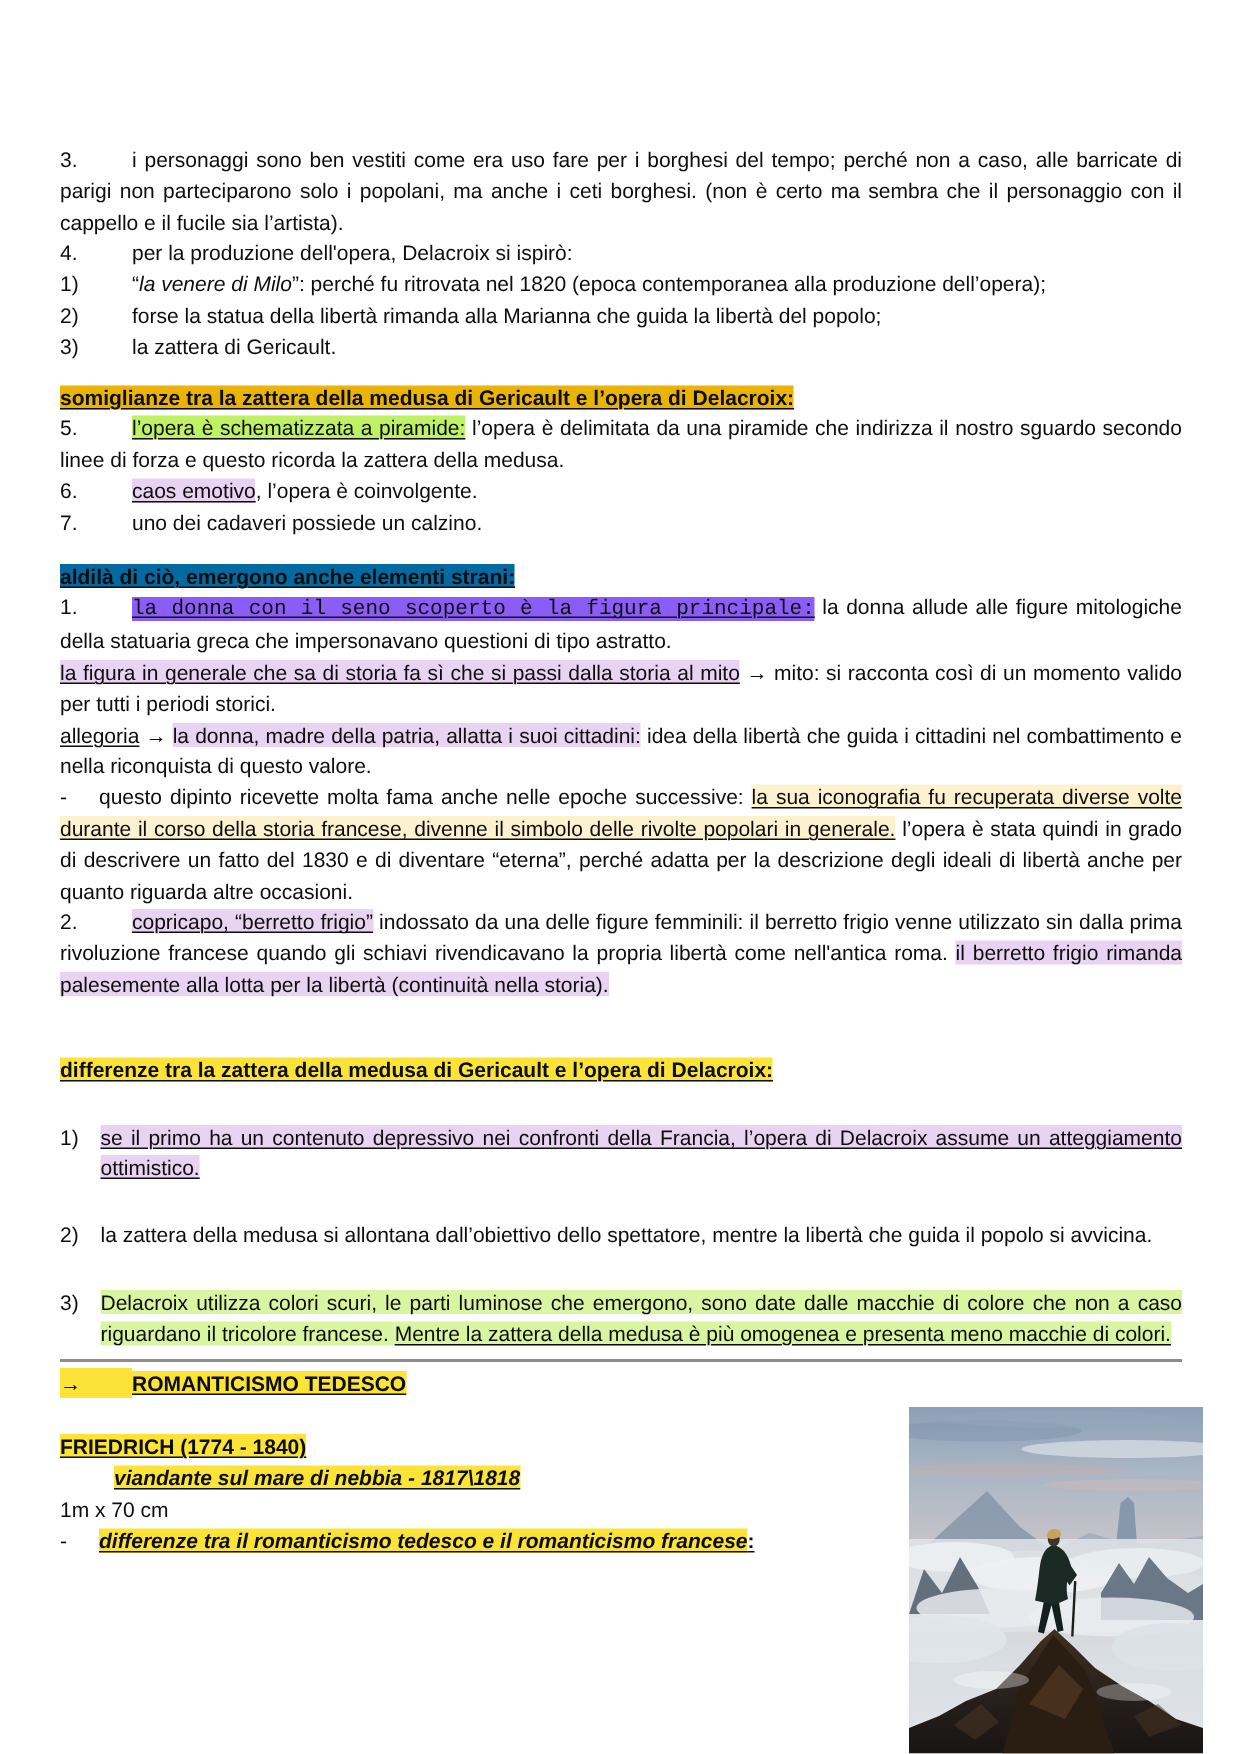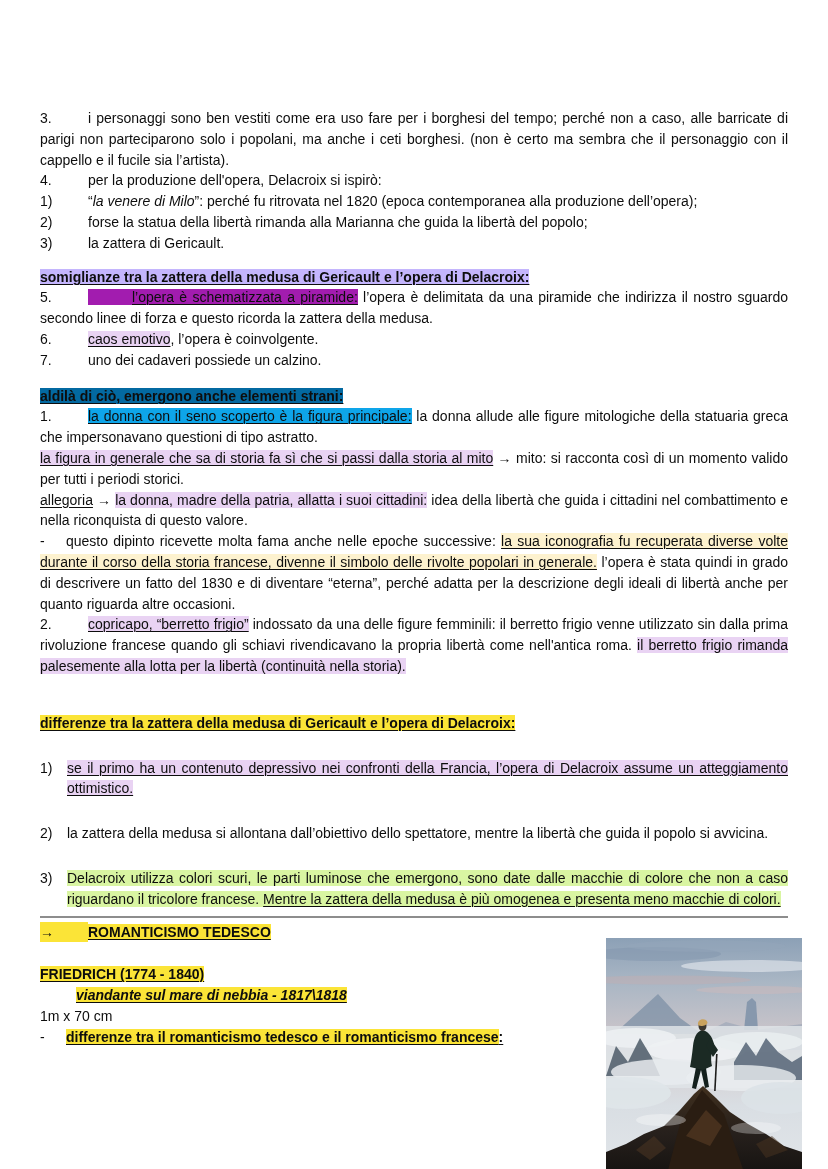--- a/index.html
+++ b/index.html
@@ -1,20 +1,20 @@
 <!DOCTYPE html>
 <html><head>
 <meta charset="utf-8">
 <style>
   html,body{margin:0;padding:0;}
   body{
     width:828px;height:1169px;background:#ffffff;overflow:hidden;position:relative;
     font-family:"Liberation Sans","DejaVu Sans",sans-serif;color:#0d0d0d;
   }
-  #doc-body{position:absolute;left:40px;top:108px;width:748px;font-size:14px;line-height:20.8px;}
+  #doc-body{position:absolute;left:40px;top:96px;width:748px;font-size:14px;line-height:20.8px;}
   .para{margin:0;text-align:left;}
   .para.j{text-align:justify;text-align-last:left;}
   .marker{display:inline-block;white-space:pre;}
   .hang{padding-left:27px;text-indent:-27px;margin-top:24px;}
   .hang .marker{text-indent:0;}
   .b{font-weight:bold;}
   .i{font-style:italic;}
   .u{text-decoration:underline;text-underline-offset:2px;text-decoration-thickness:1px;}
   .spacer{width:100%;}
   .hrline{border:0;border-top:2px solid #8d8d8d;margin:0;width:748px;}
@@ -26,46 +26,46 @@
 </head>
 <body>
 
 <div id="doc-body">
     <div class="para j"><span class="marker" style="width: 48px;">3.</span><span>i personaggi sono ben vestiti come era uso fare per i borghesi del tempo; perché non a caso, alle barricate di parigi non parteciparono solo i popolani, ma anche i ceti borghesi. (non è certo ma sembra che il personaggio con il cappello e il fucile sia l’artista).</span></div>
     <div class="para"><span class="marker" style="width: 48px;">4.</span><span>per la produzione dell'opera, Delacroix si ispirò:</span></div>
     <div class="para"><span class="marker" style="width: 48px;">1)</span><span>“</span><span class="i">la venere di Milo</span><span>”: perché fu ritrovata nel 1820 (epoca contemporanea alla produzione dell’opera);</span></div>
     <div class="para"><span class="marker" style="width: 48px;">2)</span><span>forse la statua della libertà rimanda alla Marianna che guida la libertà del popolo;</span></div>
     <div class="para"><span class="marker" style="width: 48px;">3)</span><span>la zattera di Gericault.</span></div>
     <div class="spacer" style="height: 13px;"></div>
-    <div class="para"><span class="b u" style="background: #c4b5fd;">somiglianze tra la zattera della medusa di Gericault e l’opera di Delacroix:</span></div>
-    <div class="para j"><span class="marker" style="width: 48px;">5.</span><span class="u" style="background: #a21caf; padding-left: 44px;">l’opera è schematizzata a piramide:</span><span> l’opera è delimitata da una piramide che indirizza il nostro sguardo secondo linee di forza e questo ricorda la zattera della medusa.</span></div>
+    <div class="para"><span class="b u" style="background: #eab308;">somiglianze tra la zattera della medusa di Gericault e l’opera di Delacroix:</span></div>
+    <div class="para j"><span class="marker" style="width: 48px;">5.</span><span class="u" style="background: #bef264;">l’opera è schematizzata a piramide:</span><span> l’opera è delimitata da una piramide che indirizza il nostro sguardo secondo linee di forza e questo ricorda la zattera della medusa.</span></div>
     <div class="para"><span class="marker" style="width: 48px;">6.</span><span class="u" style="background: rgb(233, 211, 243);">caos emotivo</span><span>, l’opera è coinvolgente.</span></div>
     <div class="para"><span class="marker" style="width: 48px;">7.</span><span>uno dei cadaveri possiede un calzino.</span></div>
     <div class="spacer" style="height: 15px;"></div>
     <div class="para"><span class="b u" style="background: #0369a1;">aldilà di ciò, emergono anche elementi strani:</span></div>
-    <div class="para j"><span class="marker" style="width: 48px;">1.</span><span class="u" style="background: #0ea5e9;">la donna con il seno scoperto è la figura principale:</span><span> la donna allude alle figure mitologiche della statuaria greca che impersonavano questioni di tipo astratto.</span></div>
+    <div class="para j"><span class="marker" style="width: 48px;">1.</span><span class="u" style="background: #8b5cf6; font-family: Liberation Mono, monospace;">la donna con il seno scoperto è la figura principale:</span><span> la donna allude alle figure mitologiche della statuaria greca che impersonavano questioni di tipo astratto.</span></div>
     <div class="para j"><span class="u" style="background: rgb(233, 211, 243);">la figura in generale che sa di storia fa sì che si passi dalla storia al mito</span><span> → mito: si racconta così di un momento valido per tutti i periodi storici.</span></div>
     <div class="para j"><span class="u">allegoria</span><span> → </span><span style="background: rgb(233, 211, 243);">la donna, madre della patria, allatta i suoi cittadini:</span><span> idea della libertà che guida i cittadini nel combattimento e nella riconquista di questo valore.</span></div>
     <div class="para j"><span class="marker" style="width: 26px;">-</span><span>questo dipinto ricevette molta fama anche nelle epoche successive: </span><span class="u" style="background: rgb(253, 242, 207);">la sua iconografia fu recuperata diverse volte durante il corso della storia francese, divenne il simbolo delle rivolte popolari in generale.</span><span> l’opera è stata quindi in grado di descrivere un fatto del 1830 e di diventare “eterna”, perché adatta per la descrizione degli ideali di libertà anche per quanto riguarda altre occasioni.</span></div>
     <div class="para j"><span class="marker" style="width: 48px;">2.</span><span class="u" style="background: rgb(233, 211, 243);">copricapo, “berretto frigio”</span><span> indossato da una delle figure femminili: il berretto frigio venne utilizzato sin dalla prima rivoluzione francese quando gli schiavi rivendicavano la propria libertà come nell'antica roma. </span><span style="background: rgb(233, 211, 243);">il berretto frigio rimanda palesemente alla lotta per la libertà (continuità nella storia).</span></div>
     <div class="spacer" style="height: 17px;"></div>
     <div class="spacer" style="height: 19px;"></div>
     <div class="para"><span class="b u" style="background: rgb(251, 228, 55);">differenze tra la zattera della medusa di Gericault e l’opera di Delacroix:</span></div>
     <div class="para j hang"><span class="marker" style="width: 27px;">1) </span><span class="u" style="background: rgb(233, 211, 243);">se il primo ha un contenuto depressivo nei confronti della Francia, l’opera di Delacroix assume un atteggiamento ottimistico.</span></div>
     <div class="para j hang"><span class="marker" style="width: 27px;">2) </span><span>la zattera della medusa si allontana dall’obiettivo dello spettatore, mentre la libertà che guida il popolo si avvicina.</span></div>
     <div class="para j hang"><span class="marker" style="width: 27px;">3) </span><span style="background: rgb(217, 245, 162);">Delacroix utilizza colori scuri, le parti luminose che emergono, sono date dalle macchie di colore che non a caso riguardano il tricolore francese. </span><span class="u" style="background: rgb(217, 245, 162);">Mentre la zattera della medusa è più omogenea e presenta meno macchie di colori.</span></div>
     <div class="spacer" style="height: 6px;"></div>
     <div class="hrline" style="border-top-color: rgb(141, 141, 141);"></div>
     <div class="spacer" style="height: 4px;"></div>
     <div class="para"><span class="marker b" style="width: 48px; background: rgb(251, 228, 55);">→</span><span class="b u" style="background: rgb(251, 228, 55);">ROMANTICISMO TEDESCO</span></div>
     <div class="spacer" style="height: 22px;"></div>
     <div class="para"><span class="b u" style="background: rgb(251, 228, 55);">FRIEDRICH  (1774 - 1840)</span></div>
     <div class="para"><span class="b i u" style="background: rgb(251, 228, 55); margin-left: 36px;">viandante sul mare di nebbia - 1817\1818</span></div>
     <div class="para"><span>1m x 70 cm</span></div>
-    <div class="para"><span class="marker" style="width: 26px;">-</span><span class="b u" style="background: rgb(251, 228, 55);">differenze tra il romanticismo tedesco e il romanticismo francese</span><span class="b u">:</span></div>
+    <div class="para"><span class="marker" style="width: 26px;">-</span><span class="b u" style="background: rgb(251, 228, 55); font-style: italic;">differenze tra il romanticismo tedesco e il romanticismo francese</span><span class="b u">:</span></div>
   </div>
 
 <div id="painting">
   <svg width="196" height="240" viewBox="0 0 196 240" xmlns="http://www.w3.org/2000/svg">
     <defs>
       <linearGradient id="sky" x1="0" y1="0" x2="0" y2="1">
         <stop offset="0" stop-color="#8ca0b6"></stop>
         <stop offset="0.18" stop-color="#a9b6c4"></stop>
         <stop offset="0.38" stop-color="#c7c3c9"></stop>
         <stop offset="0.52" stop-color="#d4cfd2"></stop>

